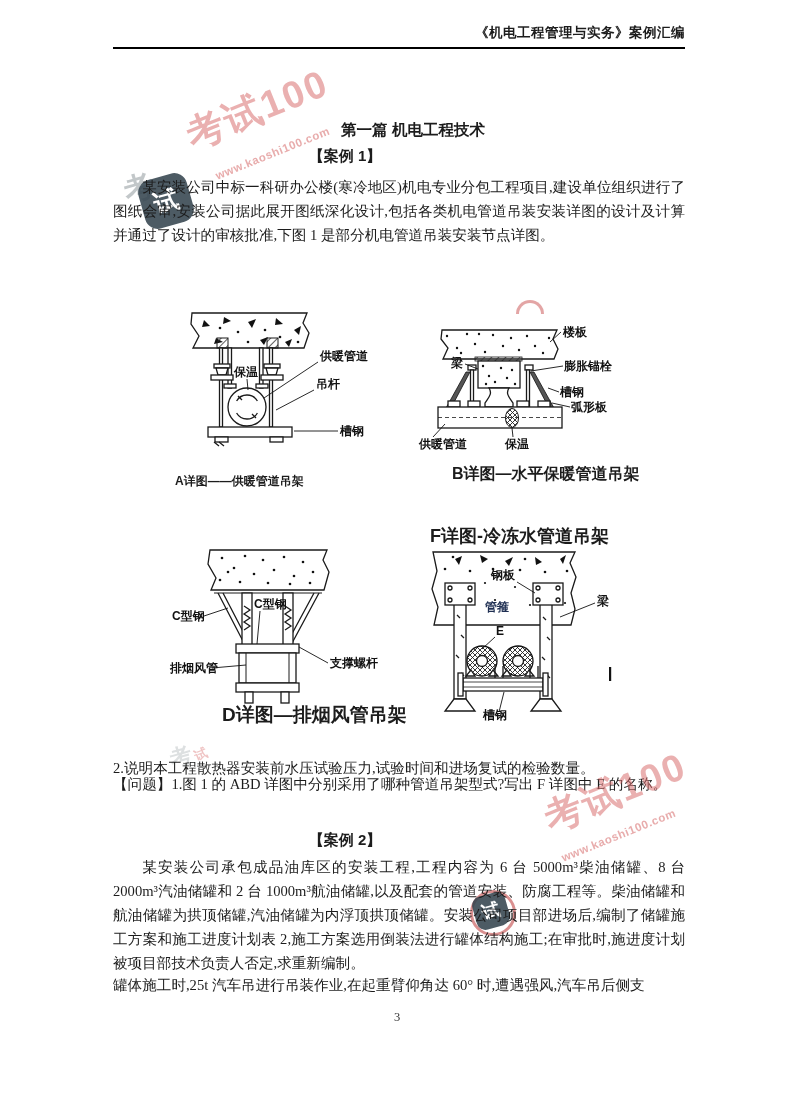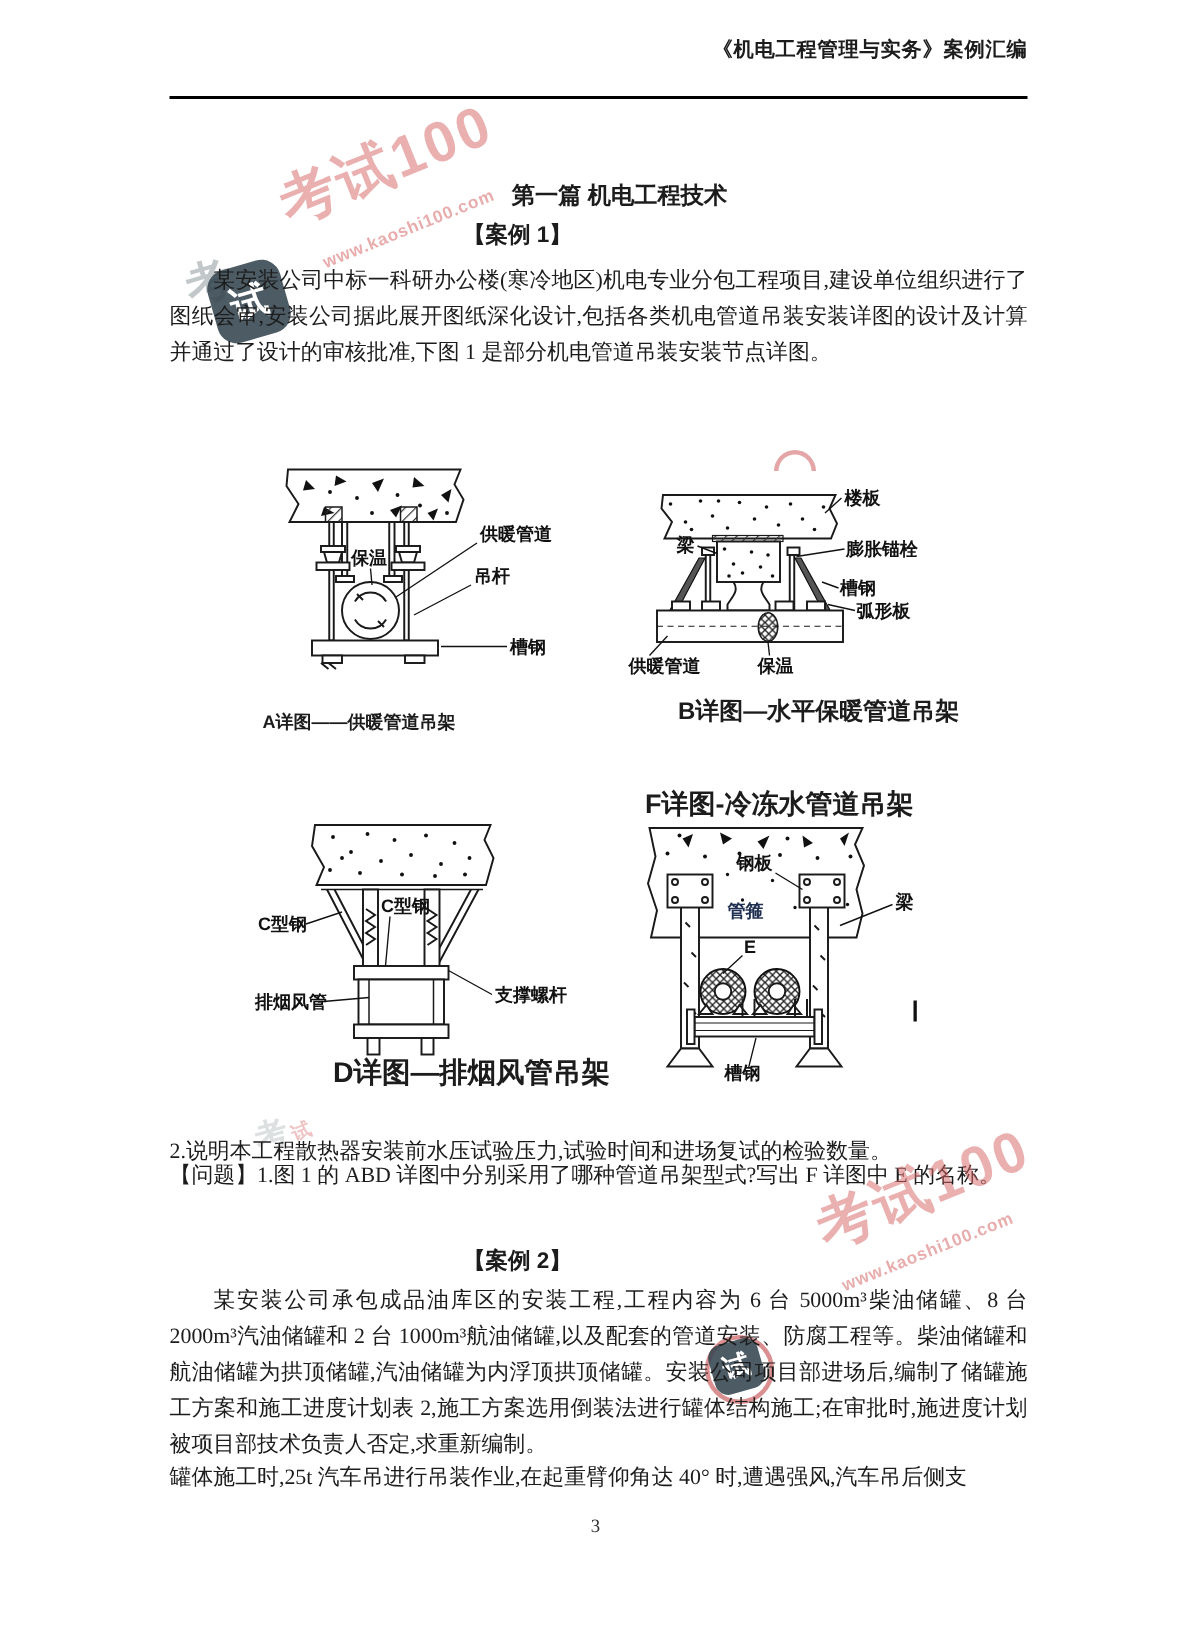--- a/index.html
+++ b/index.html
@@ -1,21 +1,21 @@
 <!DOCTYPE html>
 <html><head>
 <meta charset="utf-8">
 <style>
   html,body{margin:0;padding:0;background:#888;}
   .sheet{position:relative;width:794px;height:1098px;background:#ffffff;overflow:hidden;
          font-family:"Liberation Serif",serif;color:#1c1c1c;}
   .abs{position:absolute;}
   .sans{font-family:"Liberation Sans",sans-serif;}
   .hdr{left:113px;top:24px;width:572px;text-align:right;font-weight:bold;font-size:13.5px;
-       border-bottom:2px solid #000;padding-bottom:22px;letter-spacing:.5px;}
+       border-bottom:2px solid #000;padding-bottom:5px;letter-spacing:.5px;}
   .title{left:0;top:68px;width:794px;text-align:center;font-weight:bold;font-size:17px;letter-spacing:.5px;}
   .sect{left:16px;top:120px;width:794px;text-align:center;font-weight:bold;font-size:15.5px;}
   .casehead{left:0;width:690px;text-align:center;font-weight:bold;font-size:15px;}
   .para{left:113px;width:572px;font-size:14.6px;line-height:24px;text-align:justify;}
   .indent{text-indent:2em;}
   .cap{font-weight:bold;white-space:nowrap;}
   .pageno{left:0;top:1010px;width:794px;text-align:center;font-size:12.5px;color:#333;}
   svg text.dlabel{font-family:"Liberation Sans",sans-serif;font-size:12px;font-weight:600;fill:#111;}
   svg text.dark{fill:#1f2f52;font-weight:700;}
   svg .ln{stroke:#1a1a1a;stroke-width:1.3;fill:none;}
@@ -313,17 +313,17 @@
     <div class="abs wm-big" style="left:546px;top:795px;">考试100</div>
     <div class="abs wm-url" style="left:562px;top:852px;">www.kaoshi100.com</div>
     <div class="abs wm-ring" style="left:470px;top:890px;width:40px;height:40px;"></div>
     <div class="abs wm-logo" style="left:474px;top:894px;width:34px;height:34px;border-radius:9px;">
       <span style="font-size:18px;">试</span>
     </div>
   </div>
 
   <div class="abs casehead sans" style="top:831px;">【案例 2】</div>
   <div class="abs para indent" style="top:855px;">某安装公司承包成品油库区的安装工程,工程内容为 6 台 5000m³柴油储罐、8 台 2000m³汽油储罐和 2 台 1000m³航油储罐,以及配套的管道安装、防腐工程等。柴油储罐和航油储罐为拱顶储罐,汽油储罐为内浮顶拱顶储罐。安装公司项目部进场后,编制了储罐施工方案和施工进度计划表 2,施工方案选用倒装法进行罐体结构施工;在审批时,施进度计划被项目部技术负责人否定,求重新编制。</div>
-  <div class="abs para" style="top:973px;">罐体施工时,25t 汽车吊进行吊装作业,在起重臂仰角达 40° 时,遭遇强风,汽车吊后侧支</div>
+  <div class="abs para" style="top:973px;">罐体施工时,25t 汽车吊进行吊装作业,在起重臂仰角达 60° 时,遭遇强风,汽车吊后侧支</div>
 
   <div class="abs pageno">3</div>
 
 </div>
 
 </body></html>

